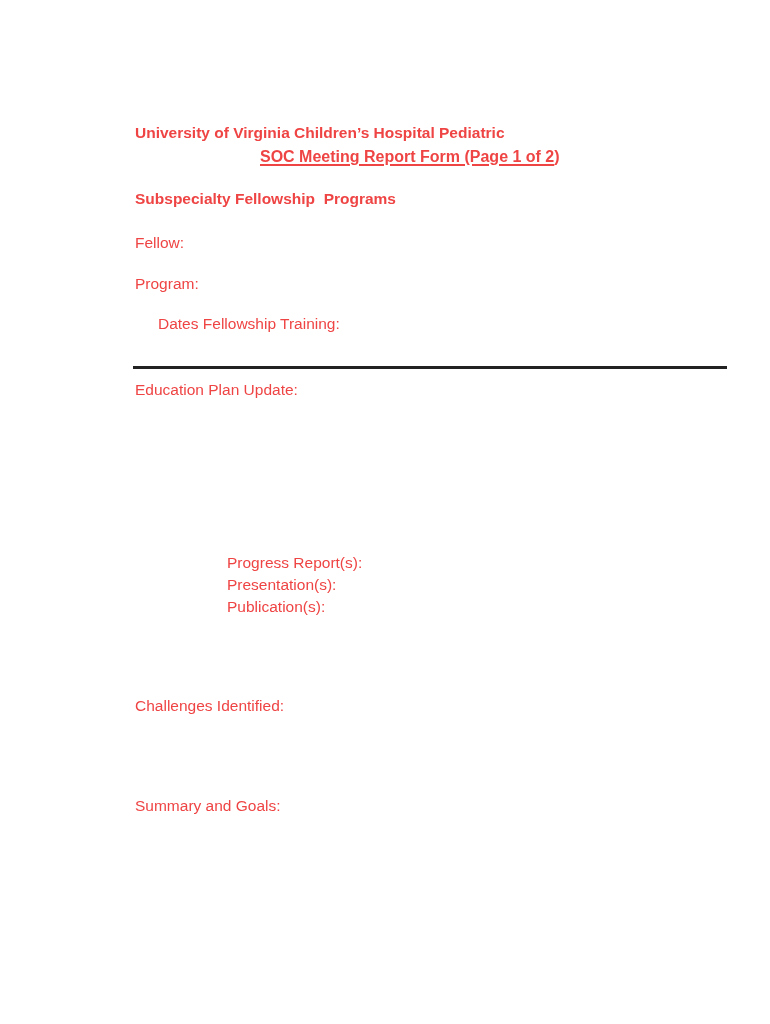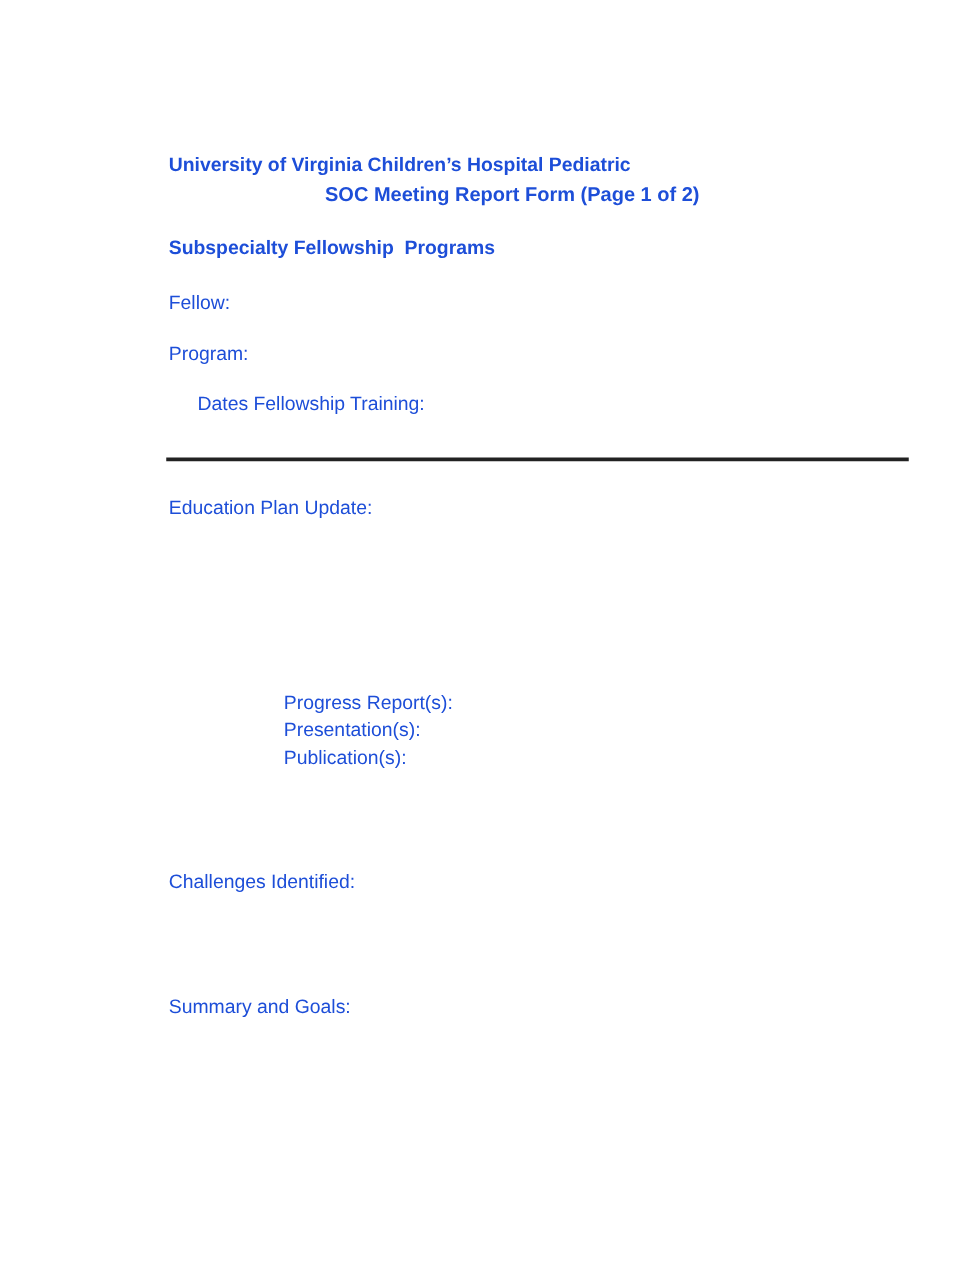--- a/index.html
+++ b/index.html
@@ -6,47 +6,48 @@
     margin: 0;
     padding: 0;
     background: #ffffff;
   }
   .page {
     position: relative;
     width: 770px;
     height: 1024px;
     background: #ffffff;
     font-family: "Liberation Sans", sans-serif;
-    color: #1d4ed8;
+    color: #ef4444;
     overflow: hidden;
   }
   .txt {
     position: absolute;
     font-size: 15.5px;
     white-space: pre;
     line-height: 20px;
   }
   .bold { font-weight: bold; }
 
   #header        { left: 135px; top: 78px;  line-height: 22px; }
   #form-title    { left: 260px; top: 147px; font-size: 16px; }
   #form-title .u {
+    text-decoration: underline;
     text-decoration-thickness: 1.5px;
     text-underline-offset: 2px;
   }
   #fellow        { left: 135px; top: 233px; }
   #program       { left: 135px; top: 274px; }
   #dates         { left: 135px; top: 314px; margin-left: 23px; }
   #divider       {
     position: absolute;
     left: 133px; top: 366px;
     width: 594px; height: 3px;
     background: #222222;
   }
-  #education     { left: 135px; top: 397px; text-align: center; }
+  #education     { left: 135px; top: 380px; text-align: center; }
   #scholarly     { left: 138px; top: 513px; }
   #progress      { left: 227px; top: 553px; }
   #presentation  { left: 227px; top: 575px; }
   #publication   { left: 227px; top: 597px; }
   #challenges    { left: 135px; top: 696px; text-align: center; }
   #summary       { left: 135px; top: 796px; }
 </style>
 </head>
 <body>
 

